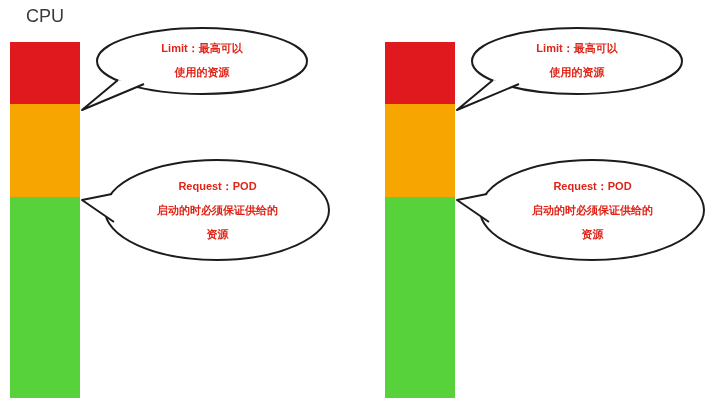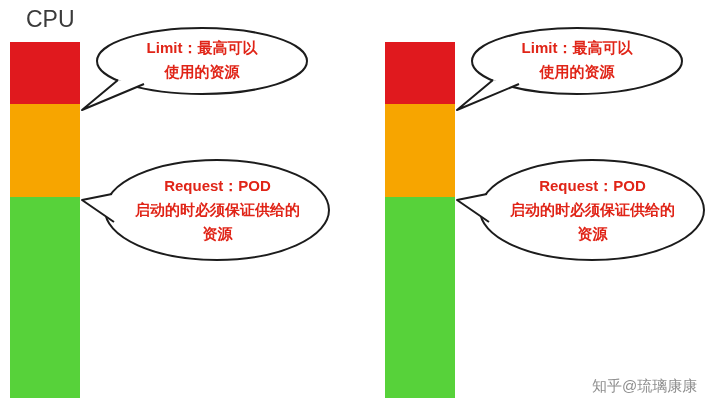--- a/index.html
+++ b/index.html
@@ -10,42 +10,42 @@
     position: relative;
     width: 720px;
     height: 411px;
     background: #ffffff;
     overflow: hidden;
   }
 
   .bar-label {
     position: absolute;
     top: 6px;
-    font-size: 23px;
+    font-size: 18px;
     color: #3a3a3a;
   }
 
   .bar {
     position: absolute;
     top: 42px;
     width: 70px;
     height: 356px;
   }
   .seg { position: absolute; left: 0; width: 100%; }
   .seg-limit   { top: 0;     height: 62px;  background: #e0191e; }
   .seg-request { top: 62px;  height: 93px;  background: #f7a500; }
   .seg-base    { top: 155px; height: 201px; background: #57d23a; }
 
   .bubble-svg { position: absolute; }
 
   .bubble-text {
     position: absolute;
     color: #e02417;
     font-weight: bold;
-    font-size: 15px;
+    font-size: 11px;
     line-height: 24px;
     text-align: center;
     white-space: nowrap;
   }
   .bubble-text div { white-space: nowrap; }
 
   .watermark {
     position: absolute;
     left: 592px;
     top: 377px;
@@ -104,15 +104,14 @@
   <svg class="bubble-svg" style="left:447px; top:152px" width="265" height="118" viewBox="0 0 265 118">
     <ellipse cx="145" cy="58" rx="112" ry="50" fill="#ffffff" stroke="#1c1c1c" stroke-width="2"></ellipse>
     <path d="M 40 42 L 10 48 L 42 70" fill="#ffffff" stroke="#1c1c1c" stroke-width="2" stroke-linejoin="round"></path>
   </svg>
   <div class="bubble-text" style="left:485px; top:174px; width:215px">
     <div>Request：POD</div>
     <div>启动的时必须保证供给的</div>
     <div>资源</div>
   </div>
 
-  <div class="watermark">知乎@琉璃康康</div>
 
 </div>
 
 </body></html>

